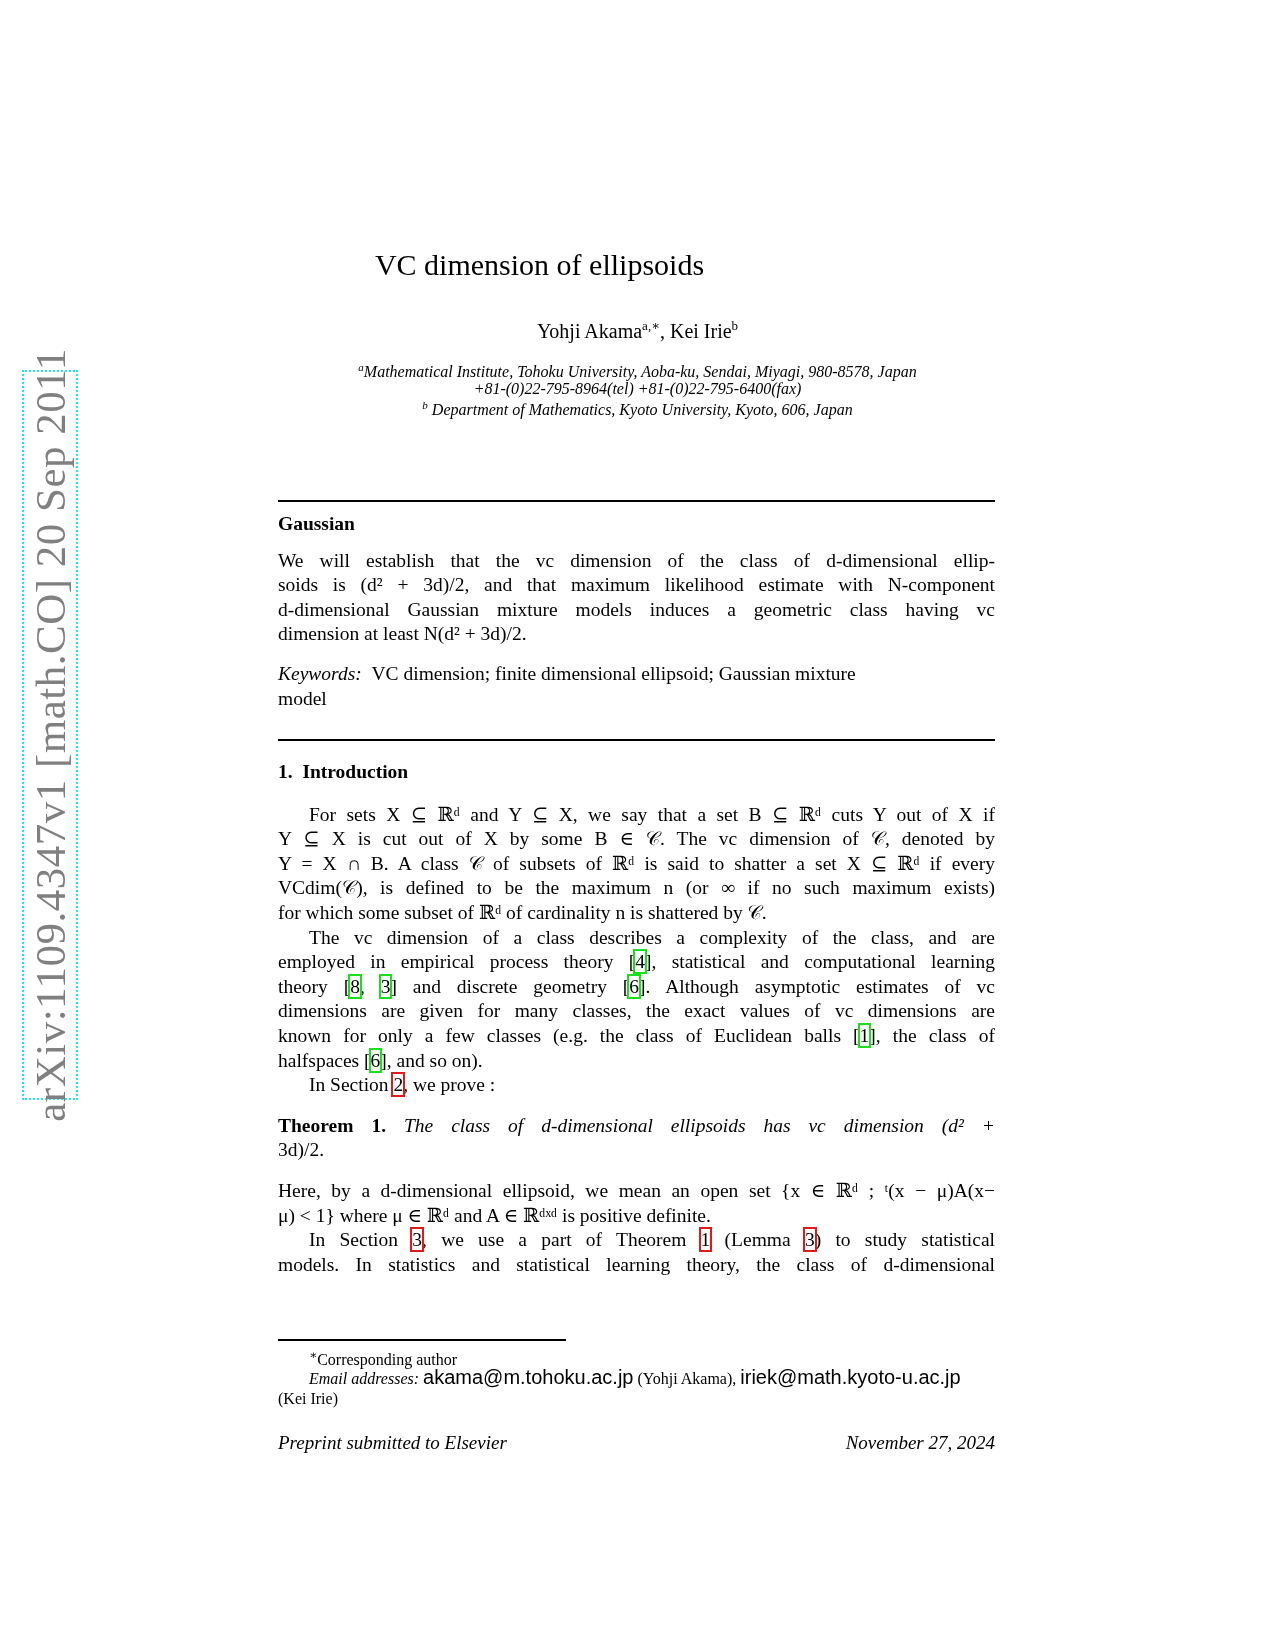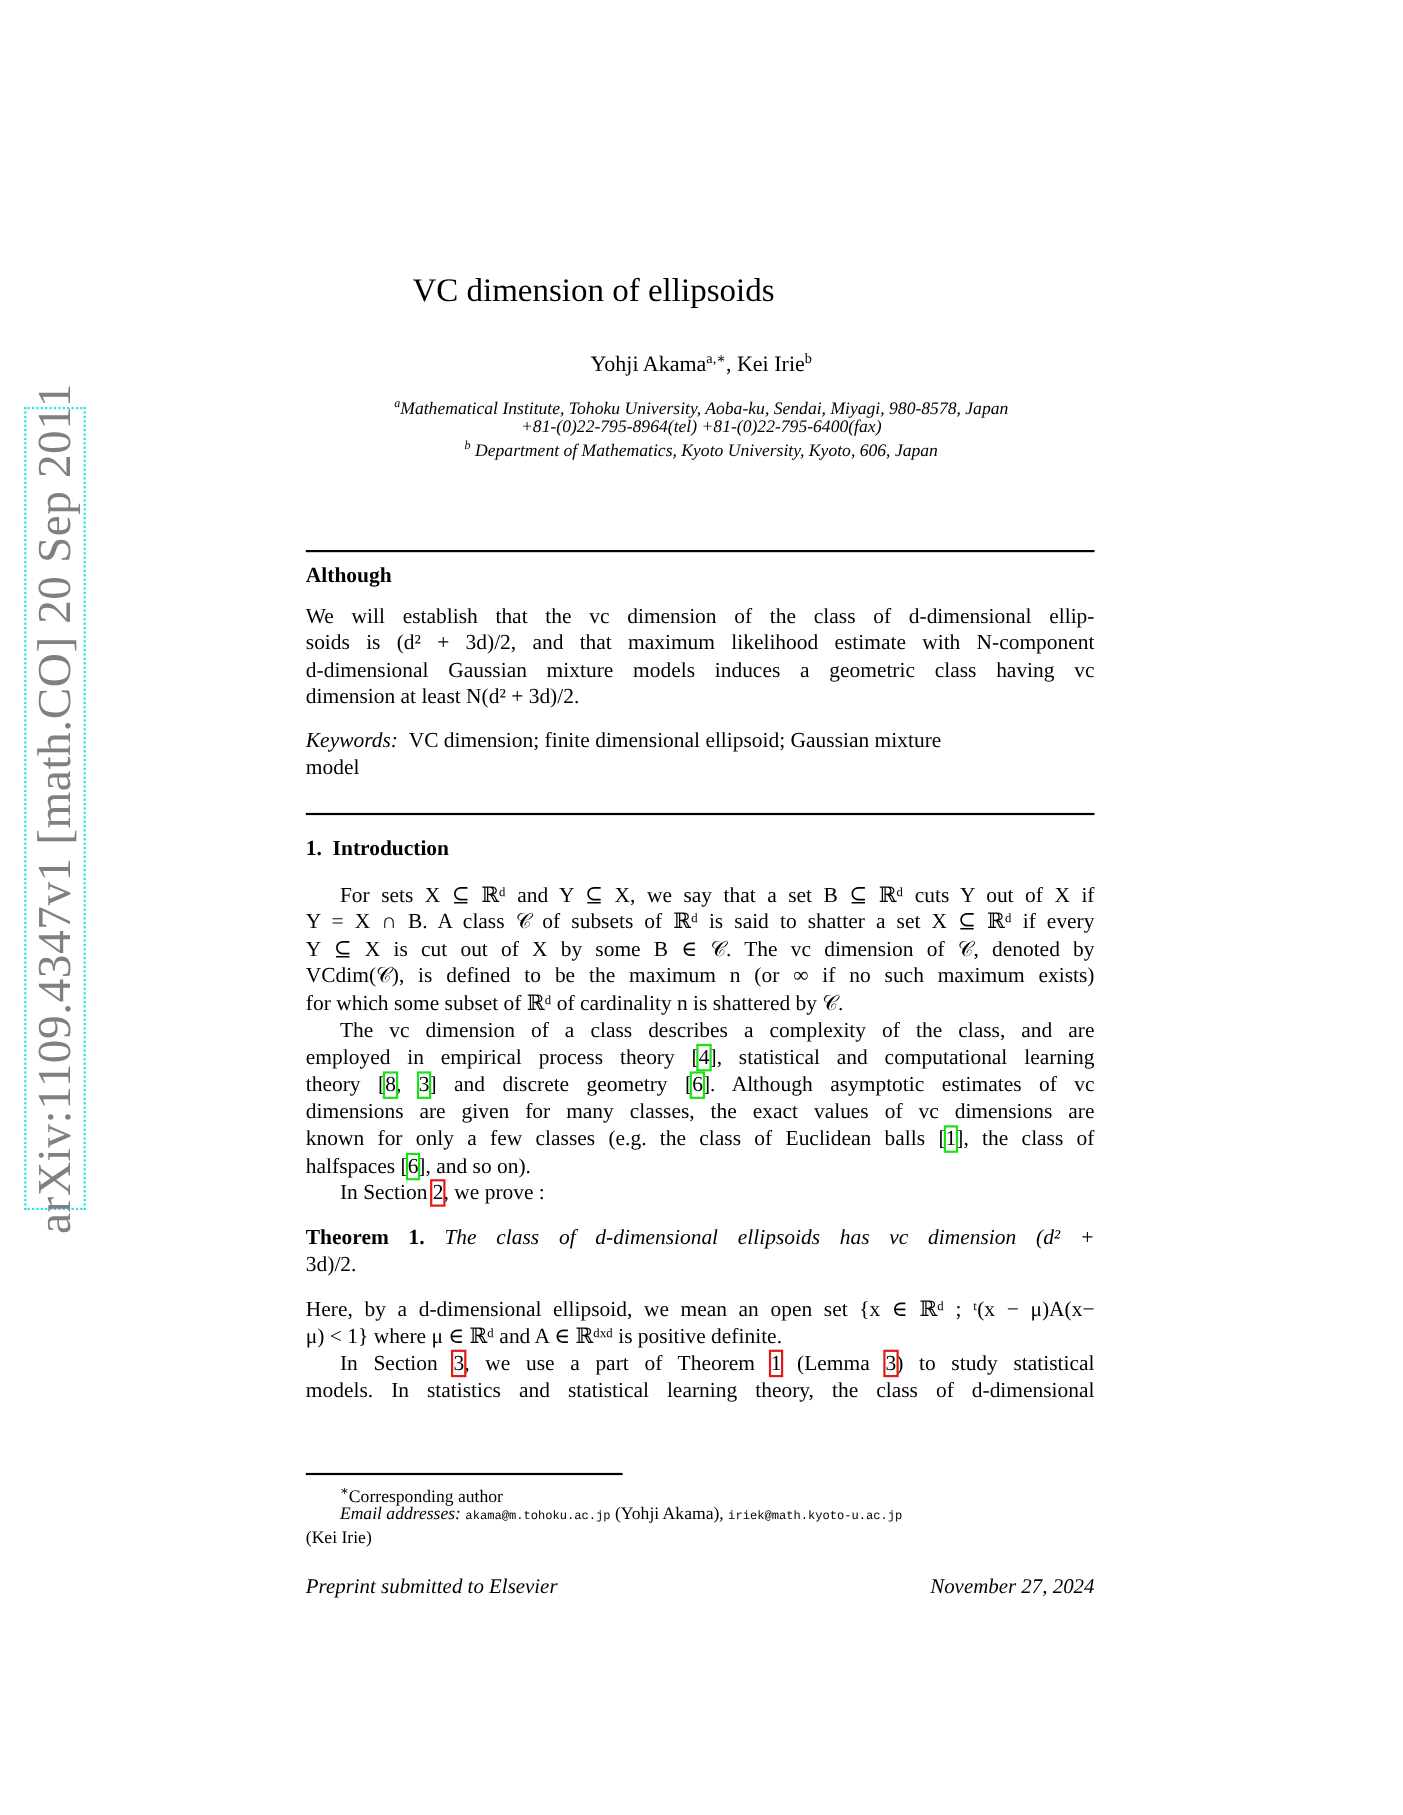--- a/index.html
+++ b/index.html
@@ -17,21 +17,21 @@
   .authors sup { font-size: 13px; }
   .affil { left: 0; width: 1275px; text-align: center; font-size: 16px; font-style: italic; }
   .affil sup { font-size: 11px; }
   .rule { position: absolute; left: 278px; width: 717px; height: 2px; background: #000; }
   .col { position: absolute; left: 278px; width: 717px; font-size: 19.5px; line-height: 24.6px; }
   .line { display: block; height: 24.6px; white-space: nowrap; overflow: visible; }
   .line.j { text-align: justify; text-align-last: justify; white-space: normal; }
   .indent { text-indent: 31px; }
   .bold { font-weight: bold; }
   .it { font-style: italic; }
-  .mono { font-family: Liberation Mono, monospace; font-size: 11px; }
+  .mono { font-family: Liberation Sans, sans-serif; font-size: 20px; }
   .cite-g { outline: 2px solid #19e019; outline-offset: 0px; }
   .cite-r { outline: 2px solid #e01919; outline-offset: 0px; }
   .fn-rule { position: absolute; left: 278px; top: 1339px; width: 288px; height: 2px; background: #000; }
   .fn { position: absolute; left: 278px; width: 717px; font-size: 16px; line-height: 22px; }
   .footer { position: absolute; top: 1432px; left: 278px; width: 717px; font-size: 19px;
             font-style: italic; display: flex; justify-content: space-between; }
   sup.m { font-size: 12px; }
 </style>
 </head>
 <body>
@@ -50,21 +50,21 @@
   <sup>a</sup><span>Mathematical Institute, Tohoku University, Aoba-ku, Sendai, Miyagi, 980-8578, Japan</span>
 </div>
 <div class="abs affil" style="top:380px;">+81-(0)22-795-8964(tel) +81-(0)22-795-6400(fax)</div>
 <div class="abs affil" style="top:399px;">
   <sup>b</sup><span> Department of Mathematics, Kyoto University, Kyoto, 606, Japan</span>
 </div>
 
 <div class="rule" style="top:500px;"></div>
 
 <div class="col" style="top:512px;">
-  <div class="line bold" style="font-size:19.5px;">Although</div>
+  <div class="line bold" style="font-size:19.5px;">Gaussian</div>
   <div style="height:12px;"></div>
   <div class="line j">We will establish that the vc dimension of the class of d-dimensional ellip-</div>
   <div class="line j">soids is (d² + 3d)/2, and that maximum likelihood estimate with N-component</div>
   <div class="line j">d-dimensional Gaussian mixture models induces a geometric class having vc</div>
   <div class="line">dimension at least N(d² + 3d)/2.</div>
   <div style="height:15px;"></div>
   <div class="line">
     <span class="it">Keywords:</span>&nbsp;&nbsp;<span>VC dimension; finite dimensional ellipsoid; Gaussian mixture</span>
   </div>
   <div class="line">model</div>
@@ -72,22 +72,22 @@
 
 <div class="rule" style="top:739px;"></div>
 
 <div class="col" style="top:760px;">
   <div class="line bold">
     <span>1.</span>&nbsp;&nbsp;<span>Introduction</span>
   </div>
   <div style="height:18px;"></div>
 
   <div class="line j indent">For sets X ⊆ ℝᵈ and Y ⊆ X, we say that a set B ⊆ ℝᵈ cuts Y out of X if</div>
+  <div class="line j">Y ⊆ X is cut out of X by some B ∈ 𝒞. The vc dimension of 𝒞, denoted by</div>
   <div class="line j">Y = X ∩ B. A class 𝒞 of subsets of ℝᵈ is said to shatter a set X ⊆ ℝᵈ if every</div>
-  <div class="line j">Y ⊆ X is cut out of X by some B ∈ 𝒞. The vc dimension of 𝒞, denoted by</div>
   <div class="line j">VCdim(𝒞), is defined to be the maximum n (or ∞ if no such maximum exists)</div>
   <div class="line">for which some subset of ℝᵈ of cardinality n is shattered by 𝒞.</div>
 
   <div class="line j indent">The vc dimension of a class describes a complexity of the class, and are</div>
   <div class="line j">
     <span>employed in empirical process theory [</span><span class="cite-g">4</span><span>], statistical and computational learning</span>
   </div>
   <div class="line j">
     <span>theory [</span><span class="cite-g">8</span><span>, </span><span class="cite-g">3</span><span>] and discrete geometry [</span><span class="cite-g">6</span><span>]. Although asymptotic estimates of vc</span>
   </div>

